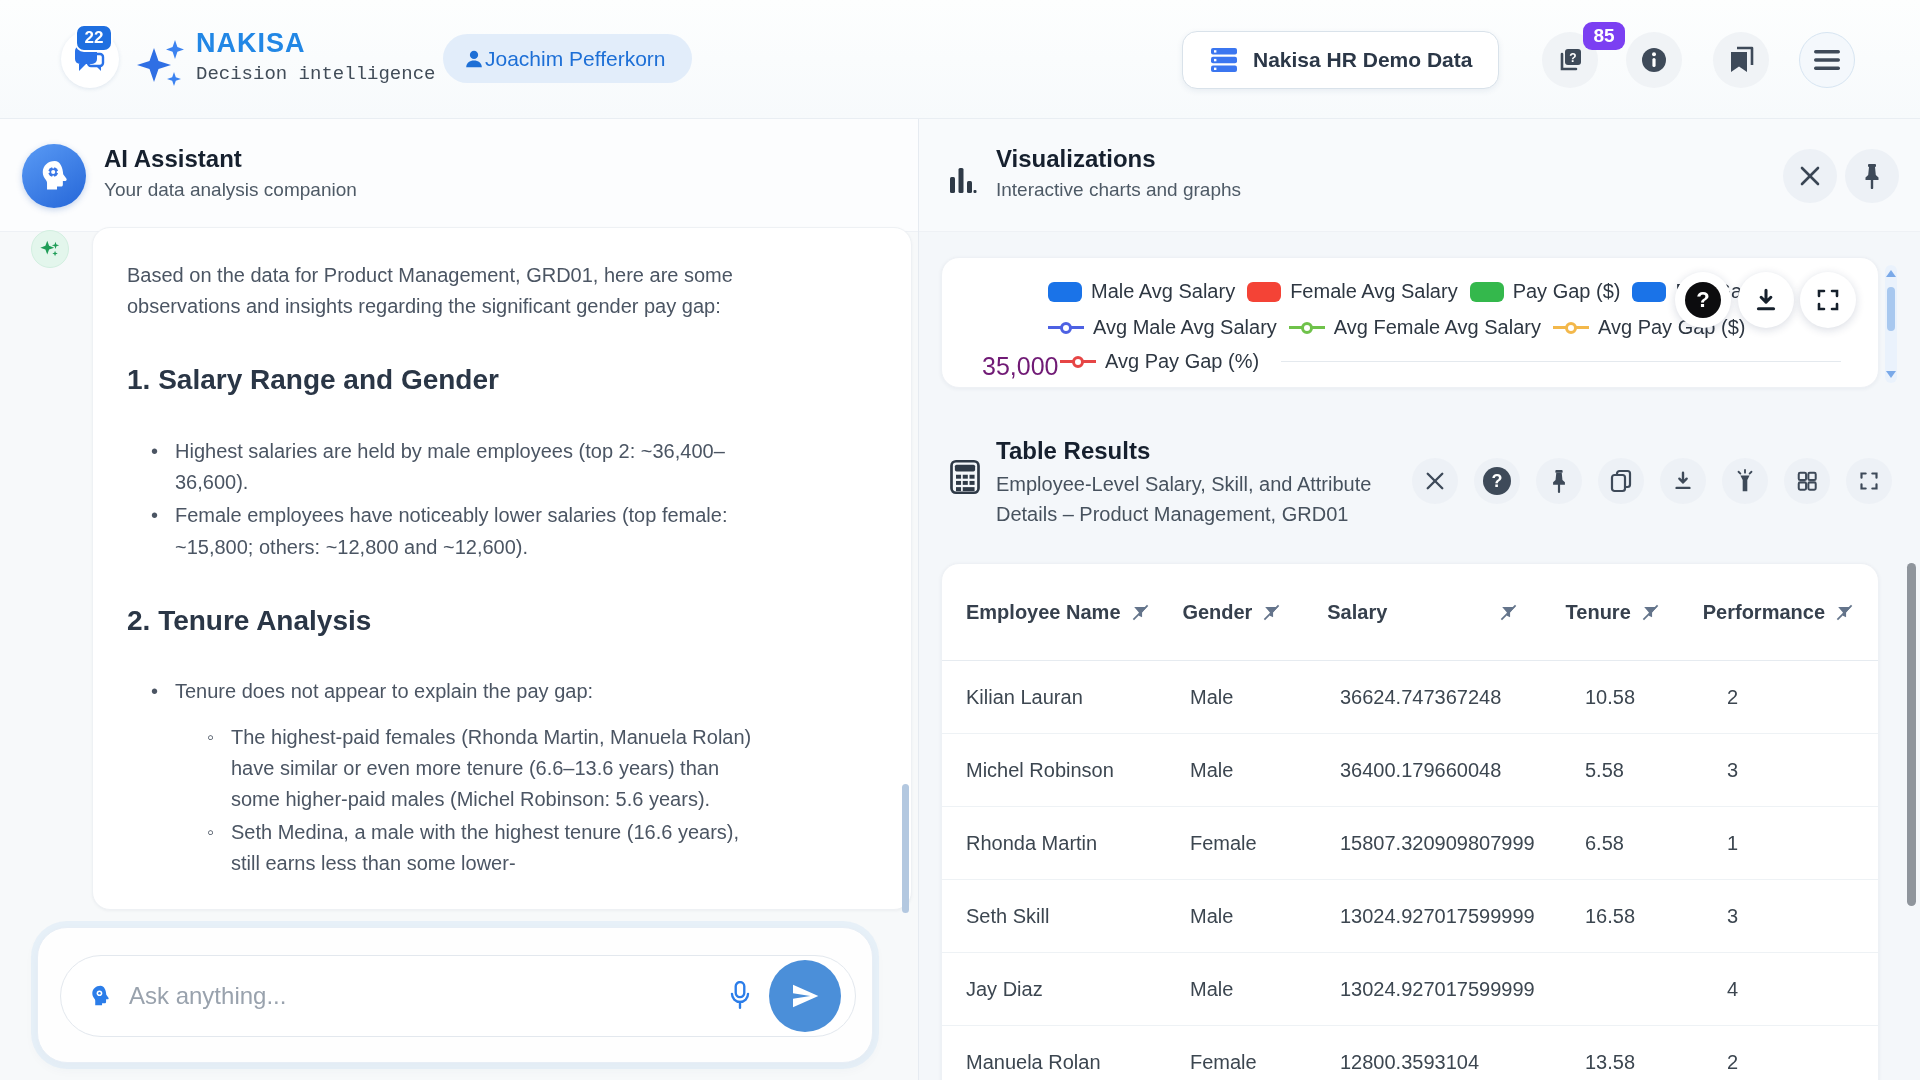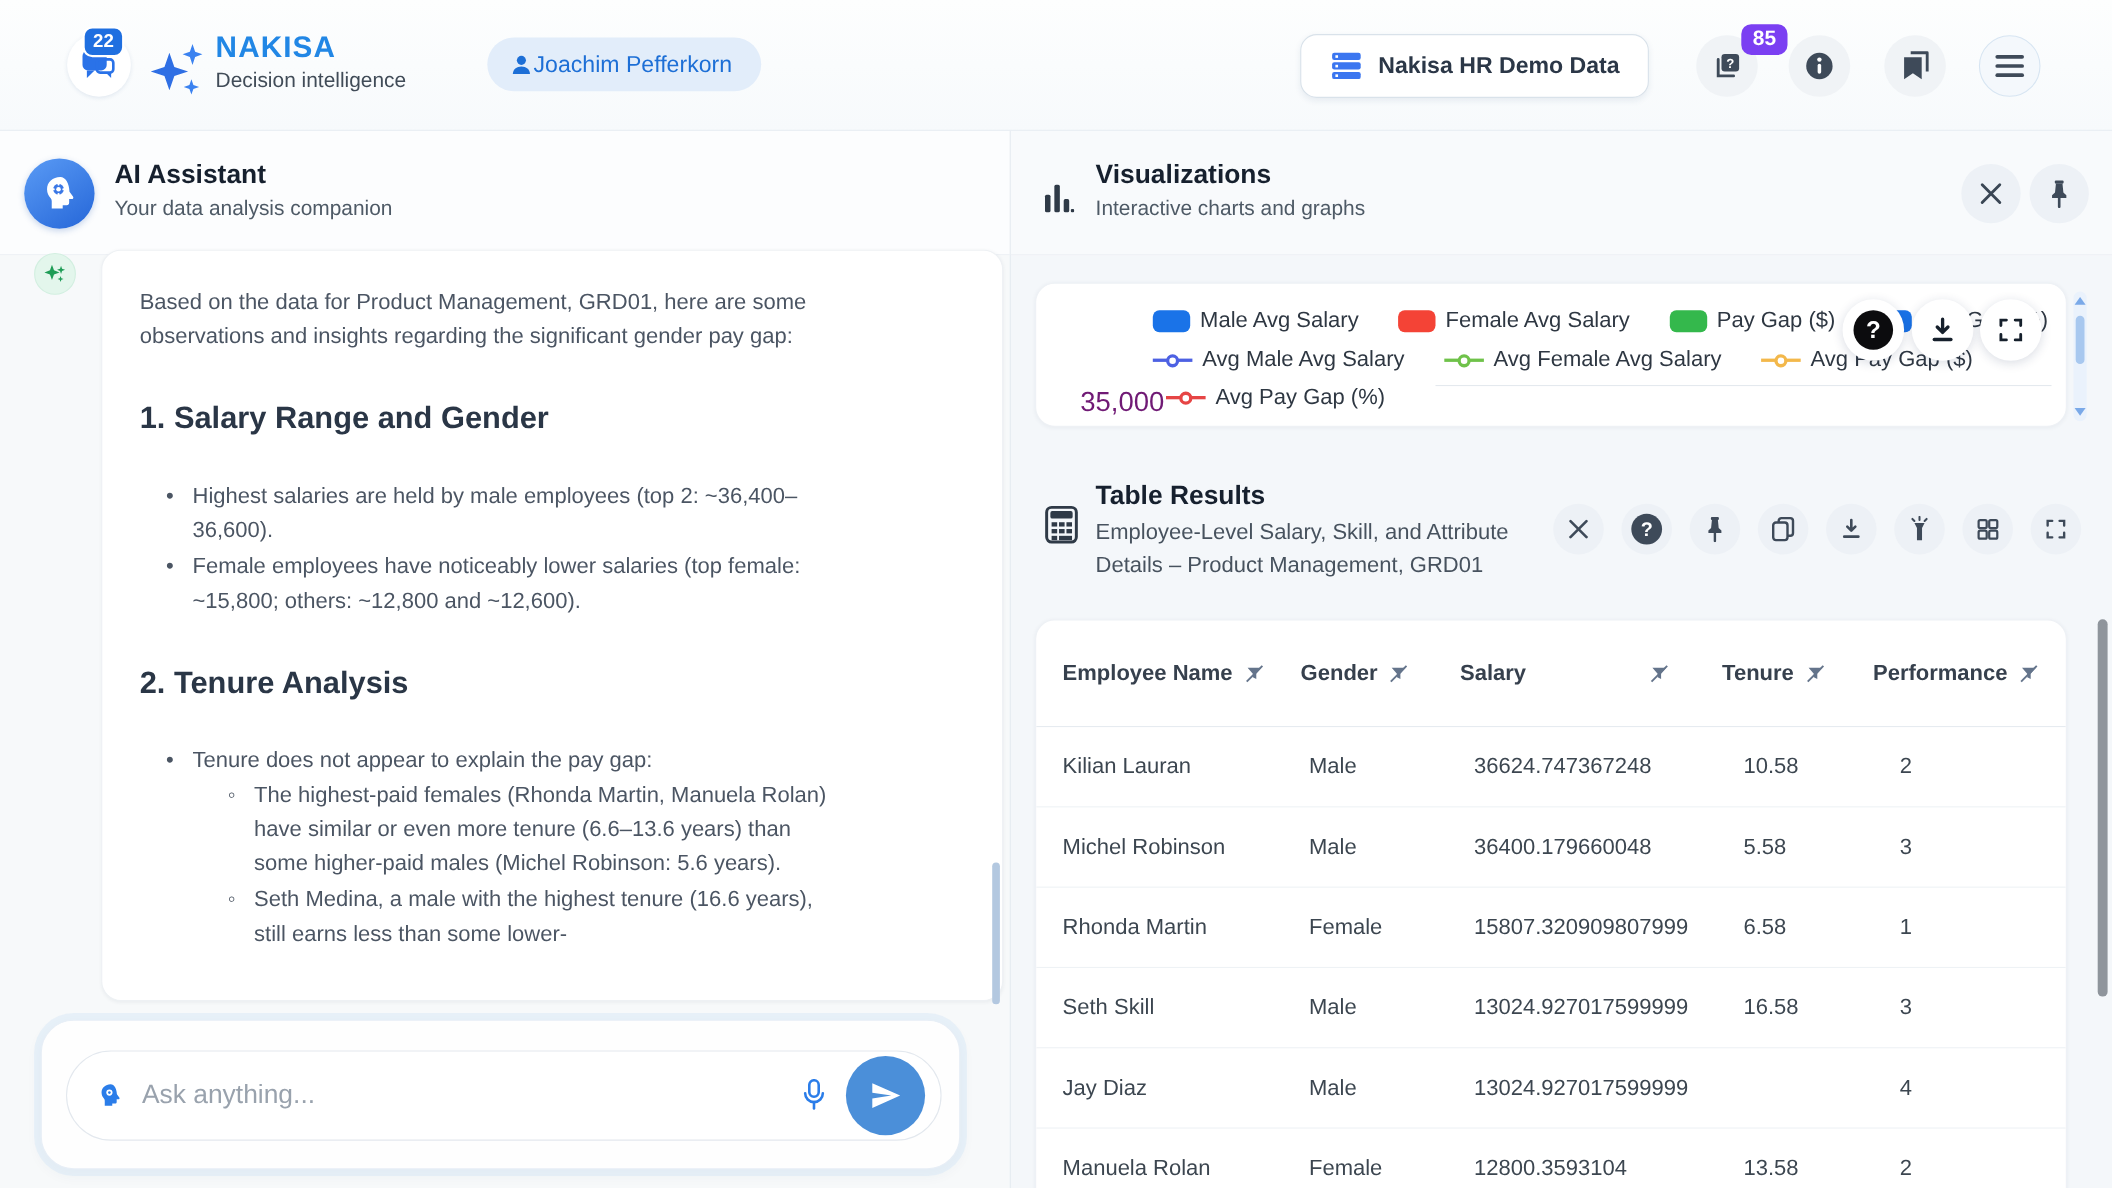--- a/index.html
+++ b/index.html
@@ -11,21 +11,21 @@
   .app-header { position:absolute; left:0; top:0; width:1920px; height:119px;
     background:linear-gradient(180deg,#fdfefe 0%,#f7fafc 100%); border-bottom:1px solid #e9eef3; z-index:30; }
   .logo-wrap { position:absolute; left:61px; top:30px; width:58px; height:58px; background:#fff;
     border-radius:50%; box-shadow:0 1px 4px rgba(40,80,140,.12); display:flex; align-items:center; justify-content:center; }
   .logo-badge { position:absolute; left:75px; top:24px; min-width:38px; height:28px; background:#1f6fe0;
     border:2px solid #fff; border-radius:9px; color:#fff; font-size:17px; font-weight:bold;
     display:flex; align-items:center; justify-content:center; z-index:2; padding:0 6px;text-align:right; }
   .sparkles { position:absolute; left:134px; top:34px; width:54px; height:58px; }
   .brand-block { position:absolute; left:196px; top:28px; }
   .brand { font-size:27px; font-weight:bold; color:#2287e5; letter-spacing:1px; }
-  .brand-sub { font-size:19px; color:#414c58; margin-top:4px; }
+  .brand-sub { font-size:19px; color:#414c58; margin-top:4px;font-family:Liberation Mono, monospace; }
   .user-pill { position:absolute; left:443px; top:34px; height:49px; padding:0 26px 0 20px; background:#e2edfa;
     border-radius:25px; display:flex; align-items:center; color:#1d6fd6; font-size:21px; cursor:pointer; }
   .dataset-btn { position:absolute; left:1182px; top:31px; height:58px; padding:0 26px; background:#fff;
     border:1px solid #d9e2ea; border-radius:15px; box-shadow:0 2px 6px rgba(30,60,110,.08);
     display:flex; align-items:center; gap:14px; font-size:21px; font-weight:bold; color:#2b3747; cursor:pointer; }
   .hdr-iconbtn { position:absolute; top:32px; width:56px; height:56px; border-radius:50%; background:#f0f3f6;
     display:flex; align-items:center; justify-content:center; color:#3e4a59; cursor:pointer; }
   .hdr-iconbtn.menu { border:1px solid #d7e5f2; background:#f4f8fc; }
   .notif-badge { position:absolute; left:1583px; top:22px; min-width:42px; height:28px; background:#7b3ff2;
     border-radius:9px; color:#fff; font-size:19px; font-weight:bold; display:flex; align-items:center;
@@ -52,42 +52,42 @@
   .msg-avatar { position:absolute; left:31px; top:111px; width:38px; height:38px; border-radius:50%;
     background:#e3f6ec; border:1px solid #d2efe0; display:flex; align-items:center; justify-content:center; }
   .msg-card { position:absolute; left:92px; top:108px; width:820px; height:683px; background:#fff;
     border:1px solid #eef1f4; border-radius:18px; box-shadow:0 1px 3px rgba(30,50,80,.05);
     padding:32px 120px 10px 34px; overflow:hidden; }
   .msg-body { width:630px; font-size:20px; line-height:1.56; color:#4b5563; }
   .msg-body h3 { font-size:28px; color:#2a3646; margin:36px 0 34px; font-weight:bold; }
   .msg-body ul { list-style:none; margin:0 0 0 22px; }
   .msg-body li { position:relative; padding-left:26px; margin-bottom:2px; }
   .msg-body li::before { content:"•"; position:absolute; left:2px; color:#4b5563; }
-  .msg-body ul.sub { margin:0 0 0 30px; }
+  .msg-body ul.sub { margin:14px 0 0 30px; }
   .msg-body ul.sub li::before { content:"◦"; }
   .chat-scroll { position:absolute; left:902px; top:665px; width:7px; height:129px; background:#b3c8e0; border-radius:4px; }
 
   
   .input-outer { position:absolute; left:37px; top:808px; width:836px; height:136px; background:#fefefe;
     border:1px solid #e7eef6; border-radius:30px; box-shadow:0 0 0 6px rgba(213,230,247,.45), 0 4px 14px rgba(30,60,110,.06); }
   .input-pill { position:absolute; left:22px; top:27px; width:796px; height:82px; background:#fff;
     border:1px solid #e3e8ee; border-radius:41px; display:flex; align-items:center; padding:0 14px 0 26px; gap:16px; }
   .input-pill input { flex:1; border:none; outline:none; font-size:24px; color:#3c4650;
     font-family:"Liberation Sans", sans-serif; background:transparent; }
   .input-pill input::placeholder { color:#99a2ad; }
   .send-btn { width:72px; height:72px; border-radius:50%; background:#4b8fd9; border:none; display:flex;
     align-items:center; justify-content:center; cursor:pointer; flex:0 0 auto; }
 
   
   .viz-icon { position:absolute; left:30px; top:46px; }
   .round-btn { position:absolute; width:54px; height:54px; border-radius:50%; background:#edf1f6; color:#3a4654;
     display:flex; align-items:center; justify-content:center; cursor:pointer; }
   .chart-card { position:absolute; left:22px; top:138px; width:938px; height:131px; background:#fff;
     border:1px solid #eef1f5; border-radius:18px; box-shadow:0 1px 4px rgba(30,50,80,.06); overflow:hidden; }
-  .lg-row { position:absolute; left:106px; display:flex; align-items:flex-start; gap:36px; white-space:nowrap; }
+  .lg-row { position:absolute; left:106px; display:flex; align-items:center; gap:12px; white-space:nowrap; }
   .lg-item { display:flex; align-items:center; gap:9px; cursor:pointer; }
   .lg-swatch { width:34px; height:20px; border-radius:6px; display:inline-block; }
   .lg-label { font-size:20px; color:#2e3742; }
   .lg-line { position:relative; width:36px; height:3px; display:inline-block; }
   .lg-line i { position:absolute; left:50%; top:50%; transform:translate(-50%,-50%); width:12px; height:12px;
     border-radius:50%; background:#fff; border-style:solid; border-width:3px; }
   .axis-tick { position:absolute; left:40px; top:94px; font-size:25px; color:#701a75; }
   .gridline { flex:0 0 560px; height:1px; background:#e4e9ee; margin-left:10px; }
   .chart-float { position:absolute; top:153px; width:56px; height:56px; border-radius:50%; background:#fff;
     box-shadow:0 2px 10px rgba(20,40,80,.16); display:flex; align-items:center; justify-content:center;

